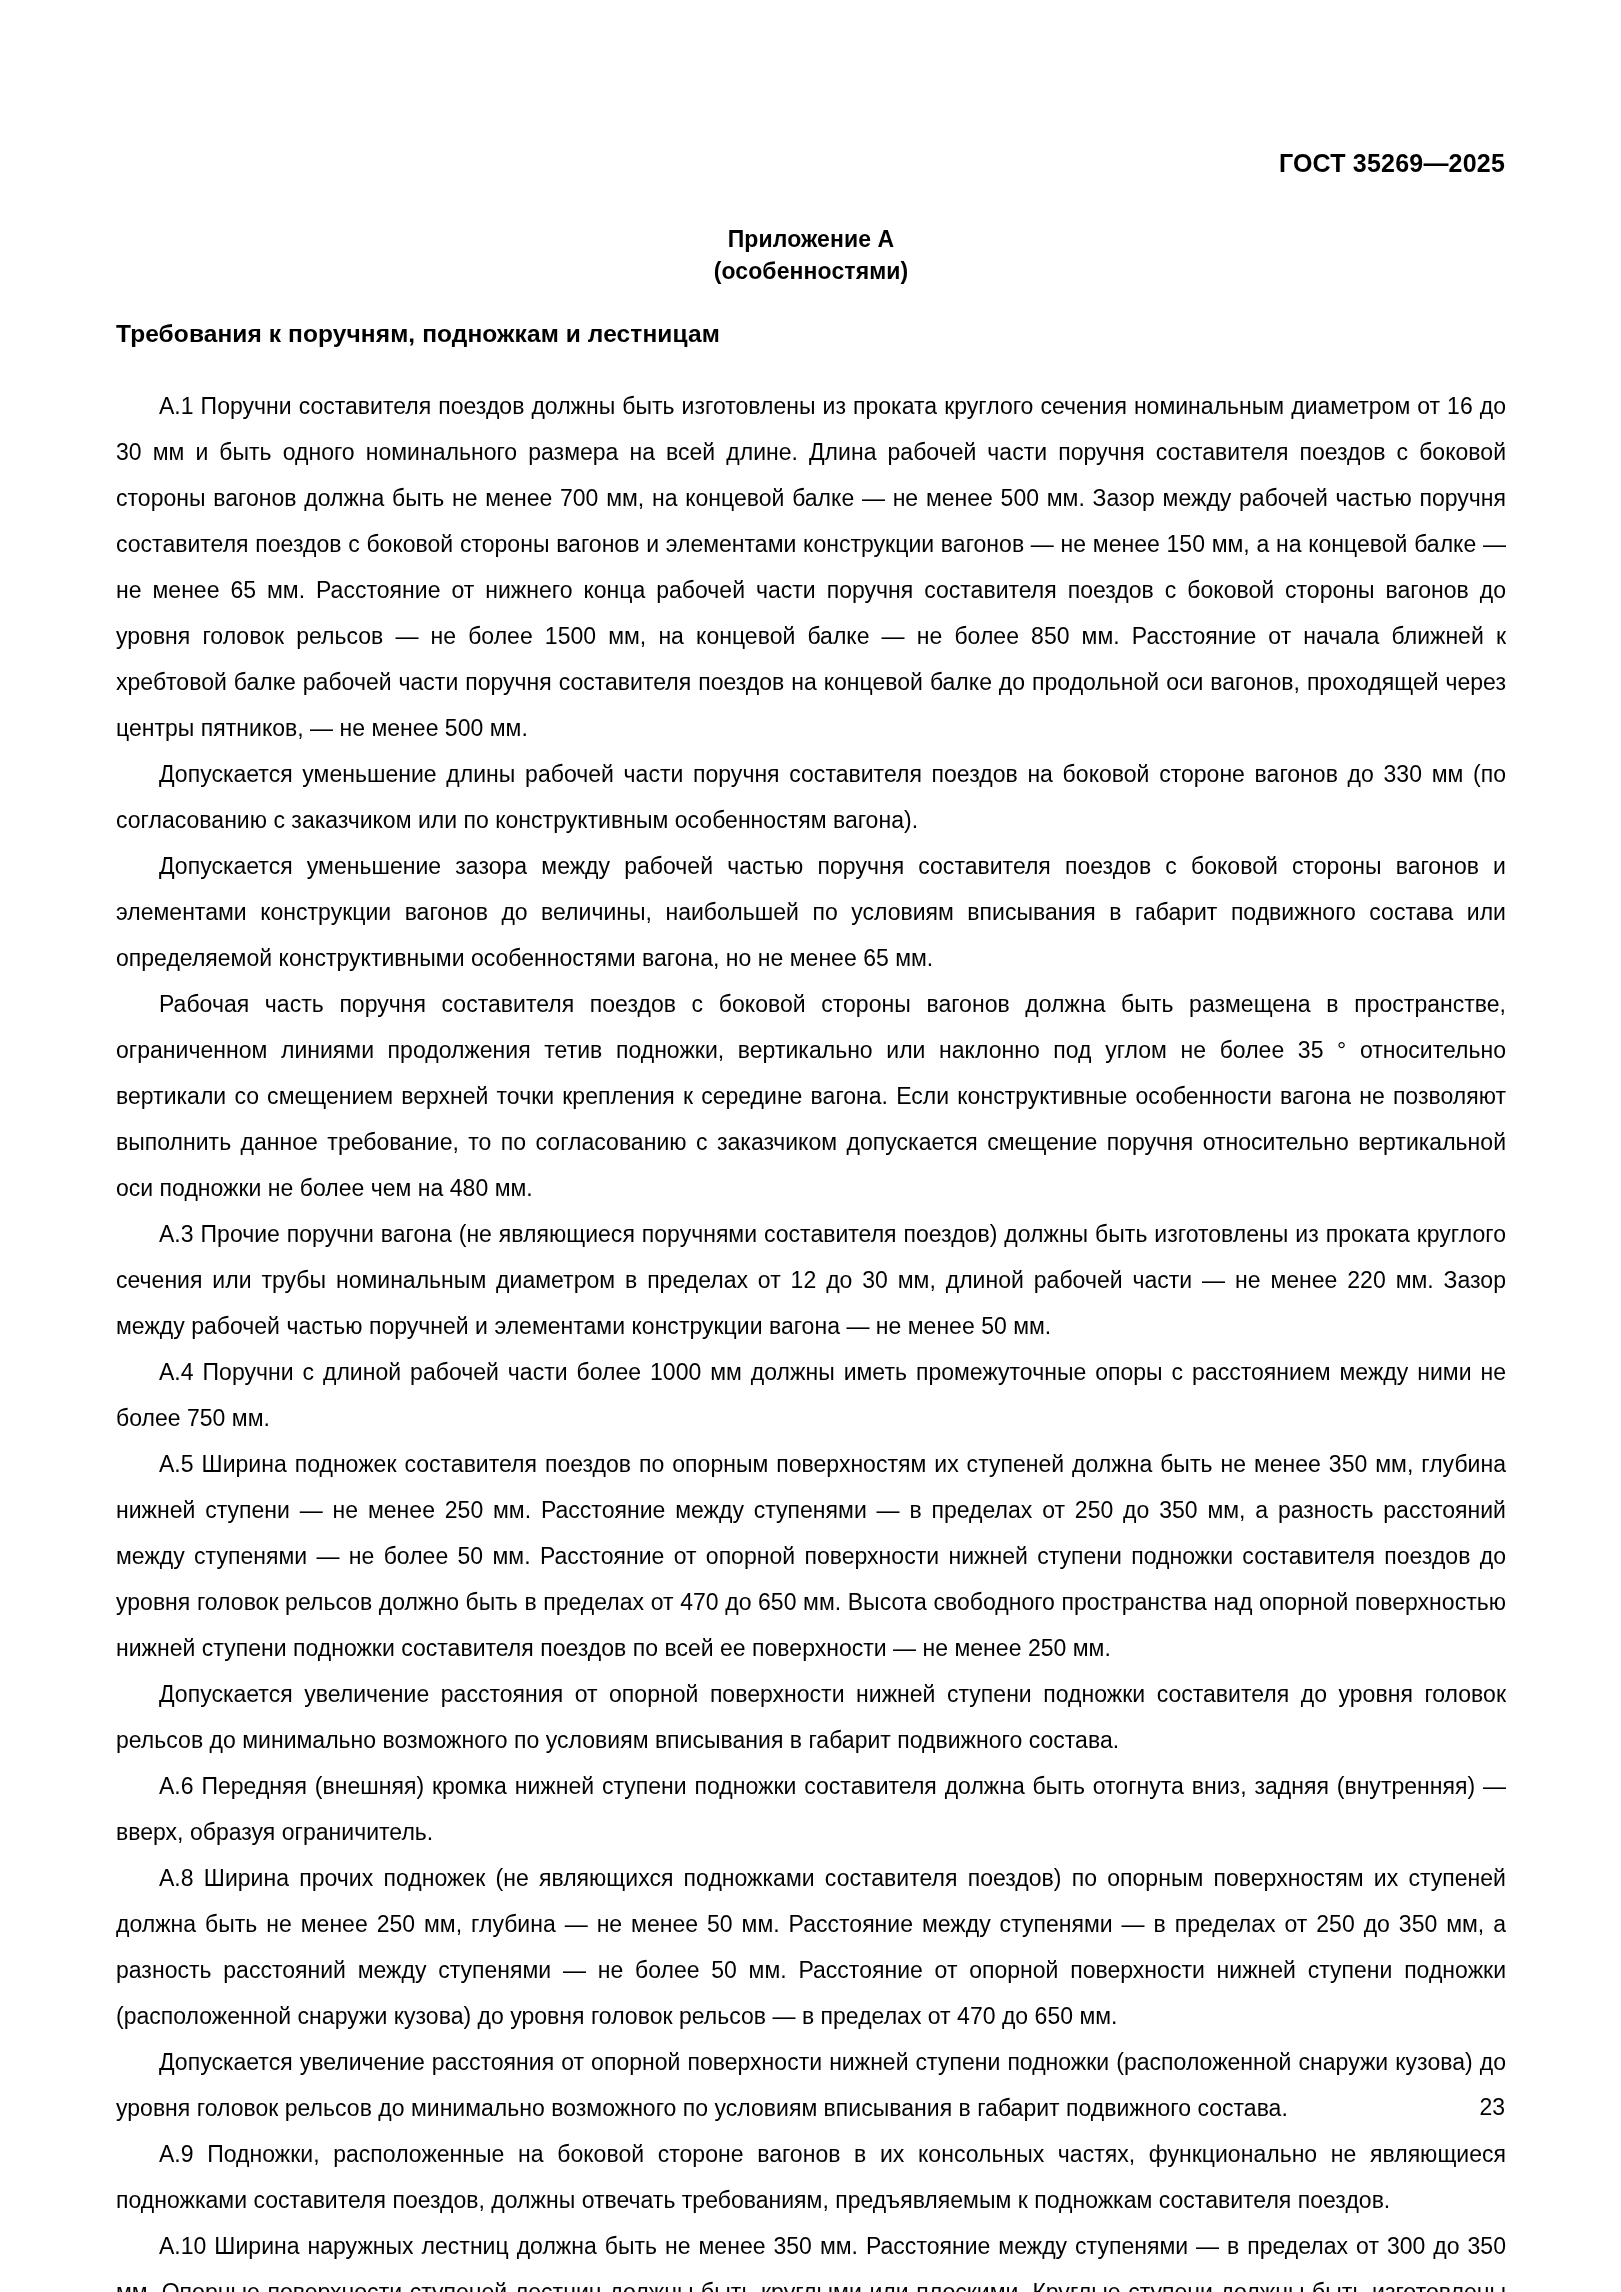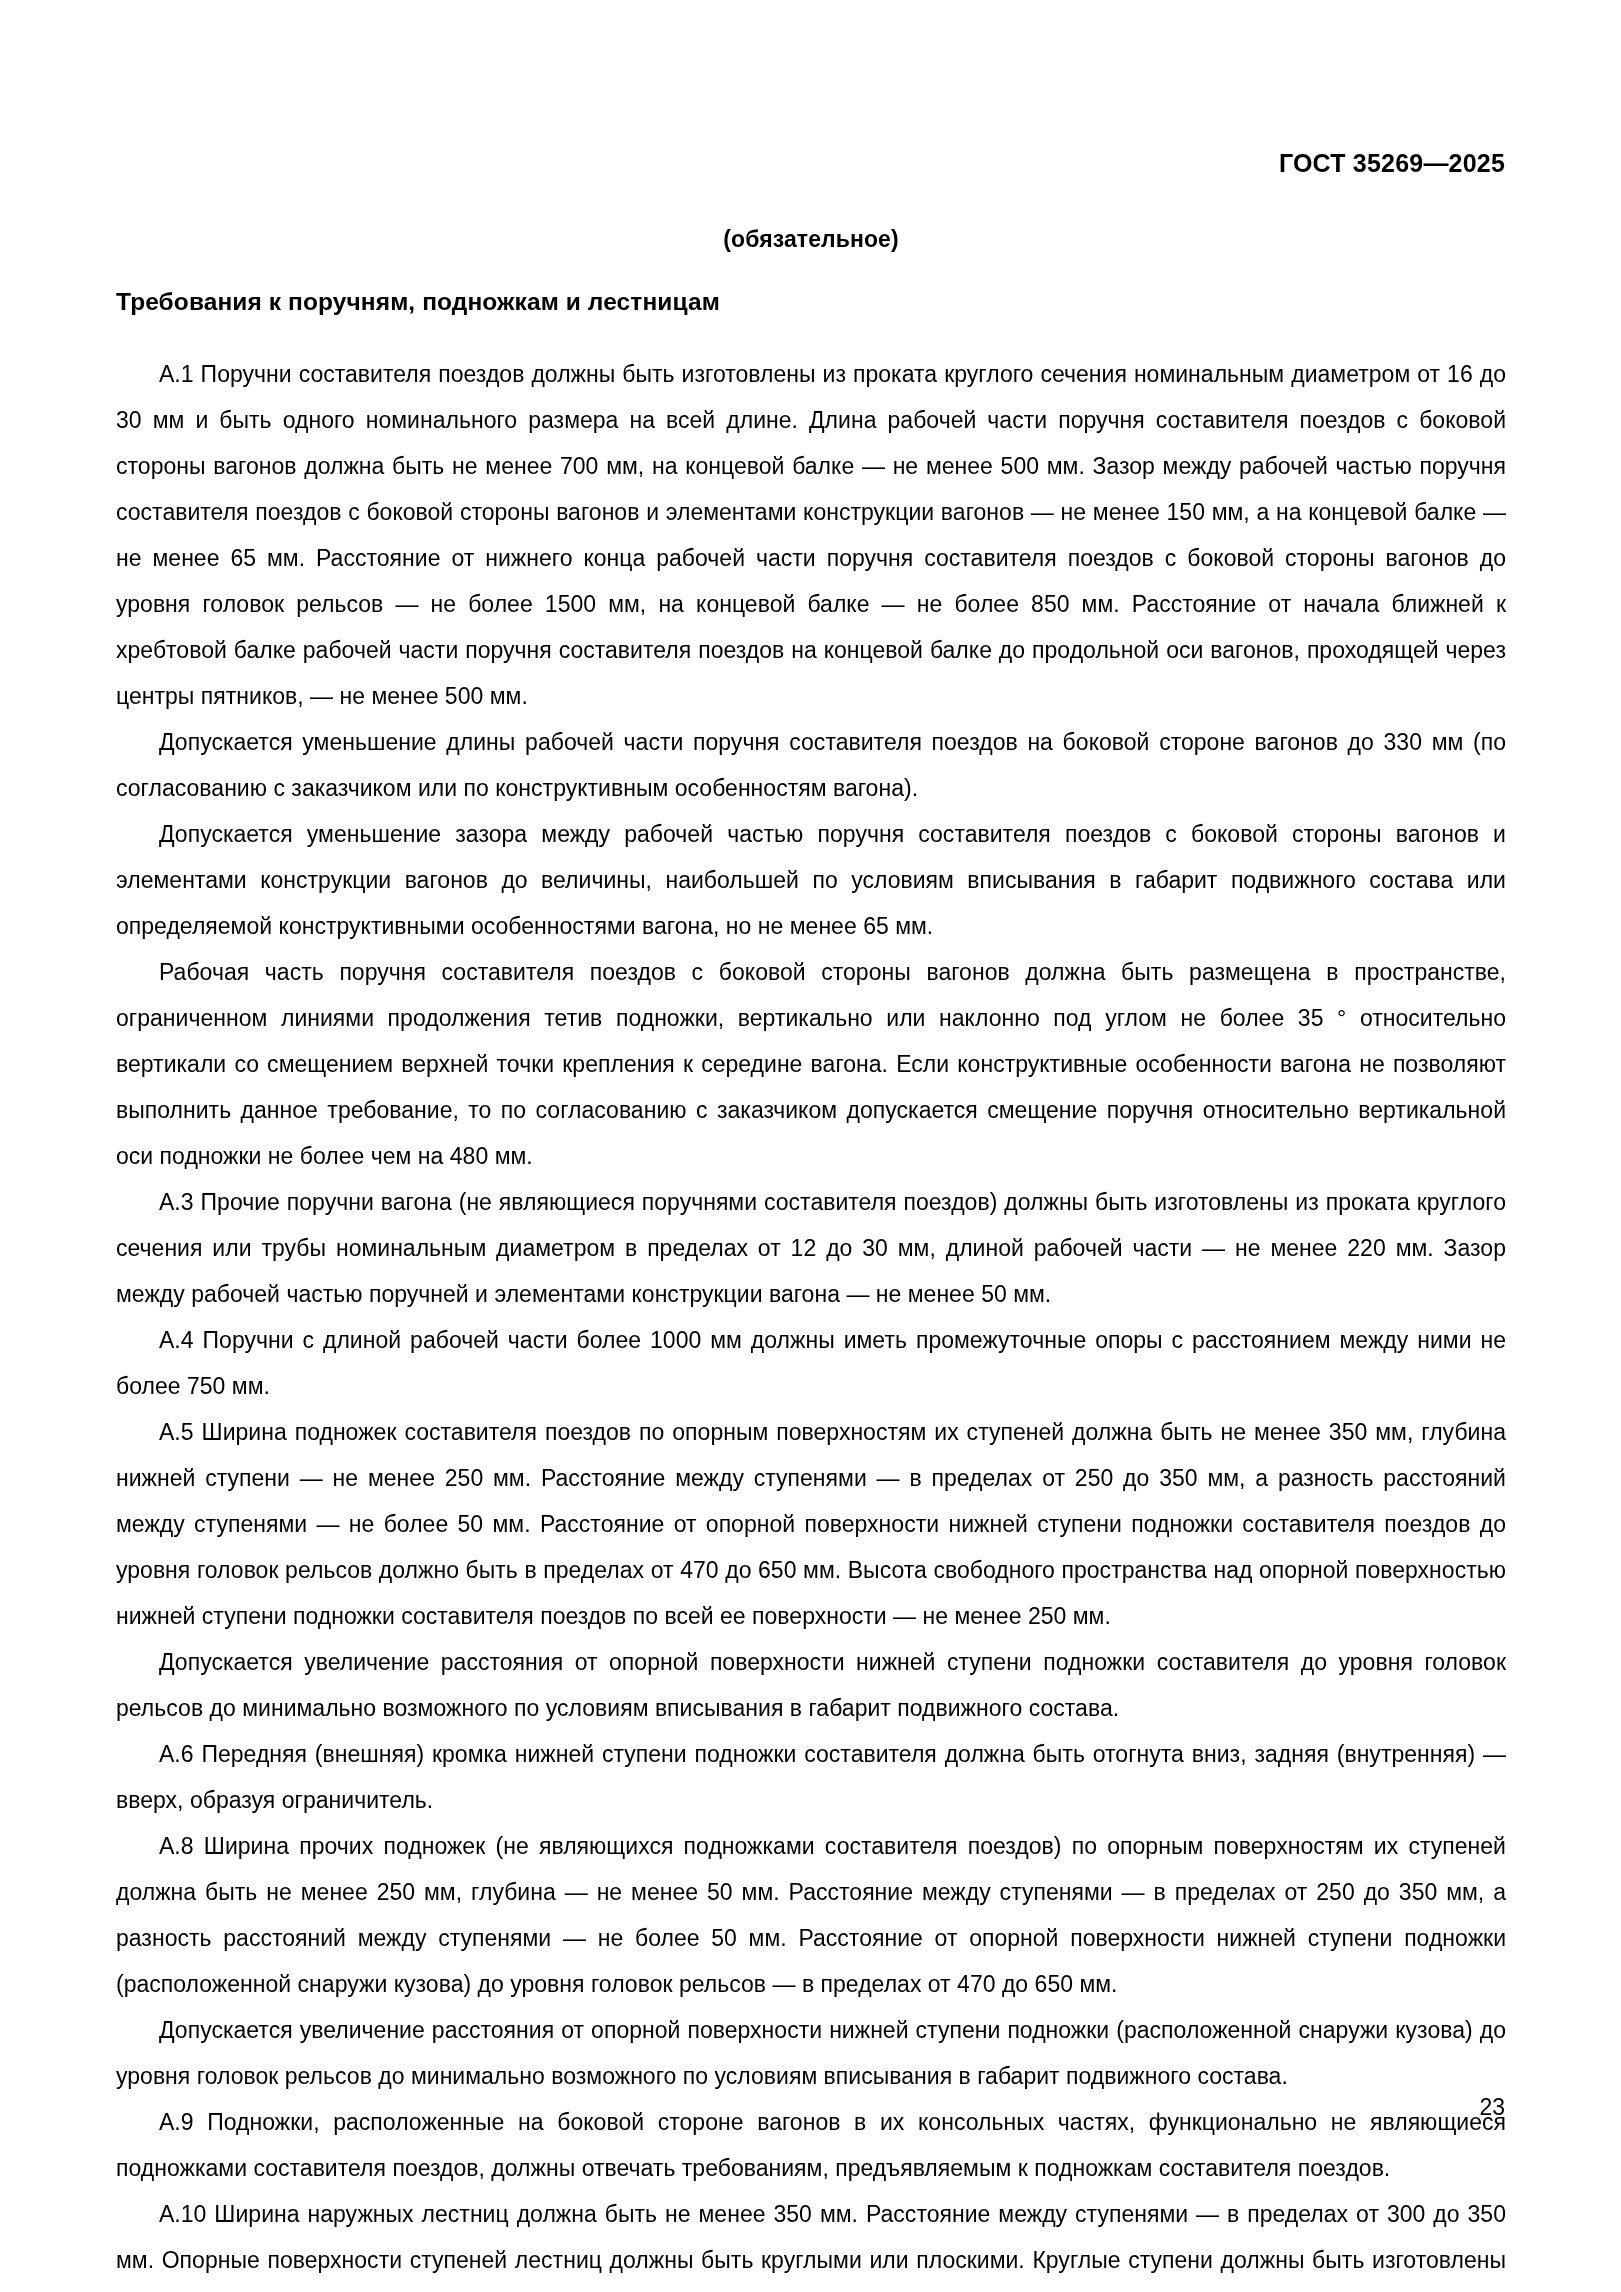--- a/index.html
+++ b/index.html
@@ -70,22 +70,23 @@
 </style>
 </head>
 <body>
 
 <div class="page">
 
   <div class="header">ГОСТ 35269—2025</div>
 
   <div class="content">
 
+    <div class="annex-line">Приложение А</div>
 
-    <div class="annex-line">(обязательное)</div>
+    <div class="annex-line">(особенностями)</div>
 
     <div class="annex-title">Требования к поручням, подножкам и лестницам</div>
 
     <div class="body-text">
       <p>А.1 Поручни составителя поездов должны быть изготовлены из проката круглого сечения номинальным диаметром от 16 до 30 мм и быть одного номинального размера на всей длине. Длина рабочей части поручня составителя поездов с боковой стороны вагонов должна быть не менее 700 мм, на концевой балке — не менее 500 мм. Зазор между рабочей частью поручня составителя поездов с боковой стороны вагонов и элементами конструкции вагонов — не менее 150 мм, а на концевой балке — не менее 65 мм. Расстояние от нижнего конца рабочей части поручня составителя поездов с боковой стороны вагонов до уровня головок рельсов — не более 1500 мм, на концевой балке — не более 850 мм. Расстояние от начала ближней к хребтовой балке рабочей части поручня составителя поездов на концевой балке до продольной оси вагонов, проходящей через центры пятников, — не менее 500 мм.</p>
       <p>Допускается уменьшение длины рабочей части поручня составителя поездов на боковой стороне вагонов до 330 мм (по согласованию с заказчиком или по конструктивным особенностям вагона).</p>
       <p>Допускается уменьшение зазора между рабочей частью поручня составителя поездов с боковой стороны вагонов и элементами конструкции вагонов до величины, наибольшей по условиям вписывания в габарит подвижного состава или определяемой конструктивными особенностями вагона, но не менее 65 мм.</p>
       <p>Рабочая часть поручня составителя поездов с боковой стороны вагонов должна быть размещена в пространстве, ограниченном линиями продолжения тетив подножки, вертикально или наклонно под углом не более 35 ° относительно вертикали со смещением верхней точки крепления к середине вагона. Если конструктивные особенности вагона не позволяют выполнить данное требование, то по согласованию с заказчиком допускается смещение поручня относительно вертикальной оси подножки не более чем на 480 мм.</p>
       <p>А.3 Прочие поручни вагона (не являющиеся поручнями составителя поездов) должны быть изготовлены из проката круглого сечения или трубы номинальным диаметром в пределах от 12 до 30 мм, длиной рабочей части — не менее 220 мм. Зазор между рабочей частью поручней и элементами конструкции вагона — не менее 50 мм.</p>
       <p>А.4 Поручни с длиной рабочей части более 1000 мм должны иметь промежуточные опоры с расстоянием между ними не более 750 мм.</p>

